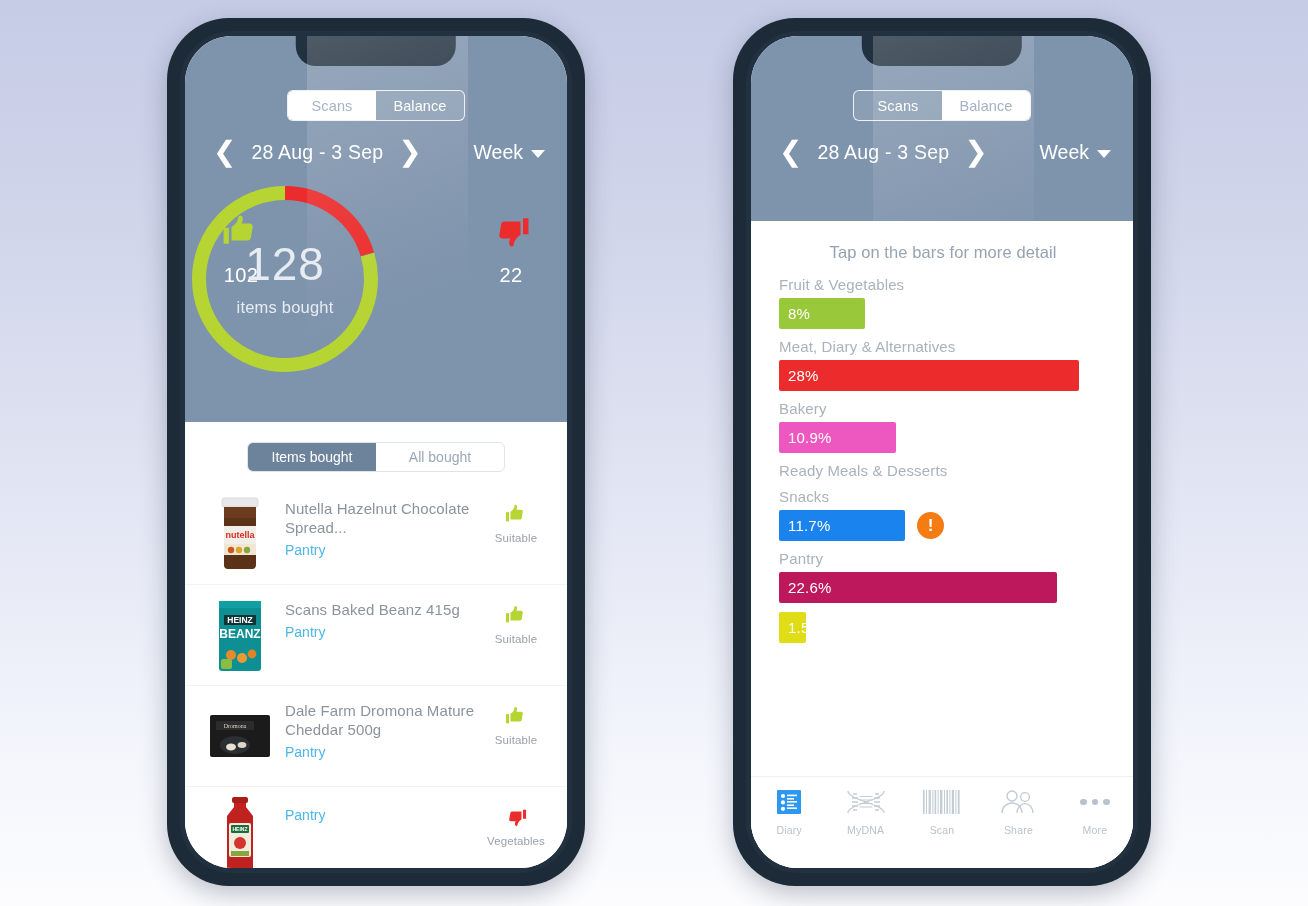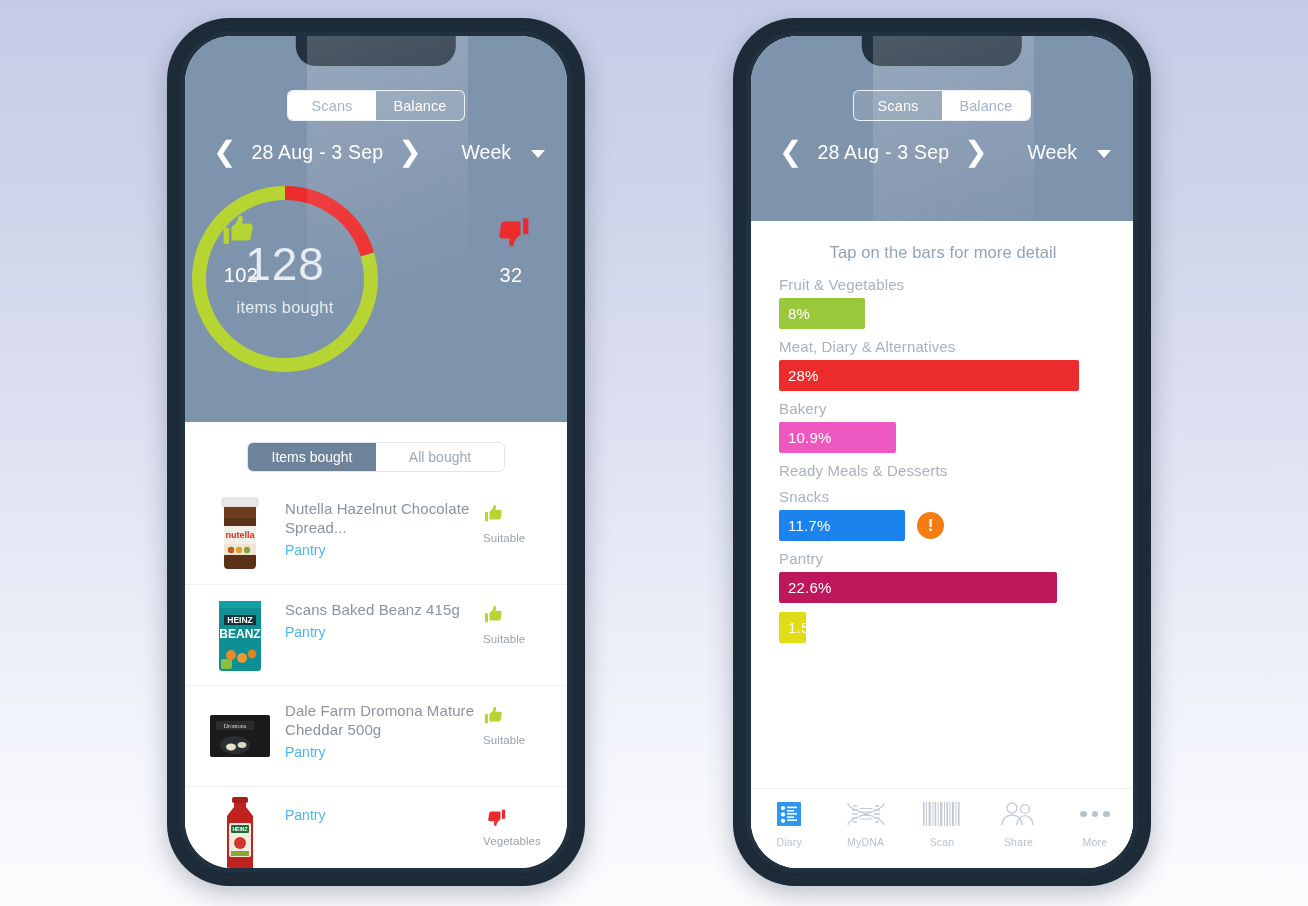--- a/index.html
+++ b/index.html
@@ -112,21 +112,21 @@
     font-size: 19.5px;
     padding: 0 9px;
     letter-spacing: .2px;
     white-space: nowrap;
   }
   .period {
     margin-left: auto;
     font-size: 19.5px;
     display: flex;
     align-items: center;
-    gap: 20px;
+    gap: 8px;
     cursor: pointer;
   }
   .caret-d {
     width: 0; height: 0;
     border-left: 7px solid transparent;
     border-right: 7px solid transparent;
     border-top: 8px solid #ffffff;
     margin-top: 3px;
   }
 
@@ -215,21 +215,21 @@
     letter-spacing: .1px;
   }
   .pcat {
     font-size: 14px;
     color: #4cb8e8;
     margin-top: 5px;
   }
   .pverdict {
     width: 66px;
     flex: none;
-    text-align: left;
+    text-align: center;
     padding-top: 8px;
   }
   .pverdict .vlabel {
     font-size: 11.5px;
     color: #9aa2ab;
     margin-top: 3px;
     letter-spacing: .1px;
   }
 
   
@@ -275,21 +275,21 @@
     color: #ffffff;
     font-size: 17px;
     font-weight: bold;
     line-height: 1;
   }
 
   
   .bottomnav {
     position: absolute;
     left: 0; right: 0; bottom: 0;
-    height: 80px;
+    height: 92px;
     background: #ffffff;
     border-top: 1px solid #eef1f4;
     display: flex;
     align-items: flex-start;
     padding-top: 10px;
   }
   .navitem {
     flex: 1;
     display: flex;
     flex-direction: column;
@@ -350,21 +350,21 @@
               <div class="donut-num">128</div>
               <div class="donut-lab">items bought</div>
             </div>
           </div>
 
           <div class="thumbcol right">
             <svg width="40" height="38" viewBox="0 0 24 24">
               <path fill="#ec2c2c" d="M19.6 4H23v10h-3.4z"></path>
               <path fill="#ec2c2c" d="M18 14.4c-1.7 1.1-3.5 3-4 4.8-.3 1.1-.2 2.3-1.2 2.5-1.3.2-2-.9-2-2.1 0-1 .4-2 .8-2.9H6.5c-1.2 0-2.1-1-1.9-2.2l1.2-6.8c.2-1 1-1.7 2-1.7H18z"></path>
             </svg>
-            <div class="count">32</div>
+            <div class="count">22</div>
           </div>
         </div>
       </div>
 
       <div class="body-white">
         <div class="segmented2">
           <div class="seg2 active">Items bought</div>
           <div class="seg2">All bought</div>
         </div>
 

